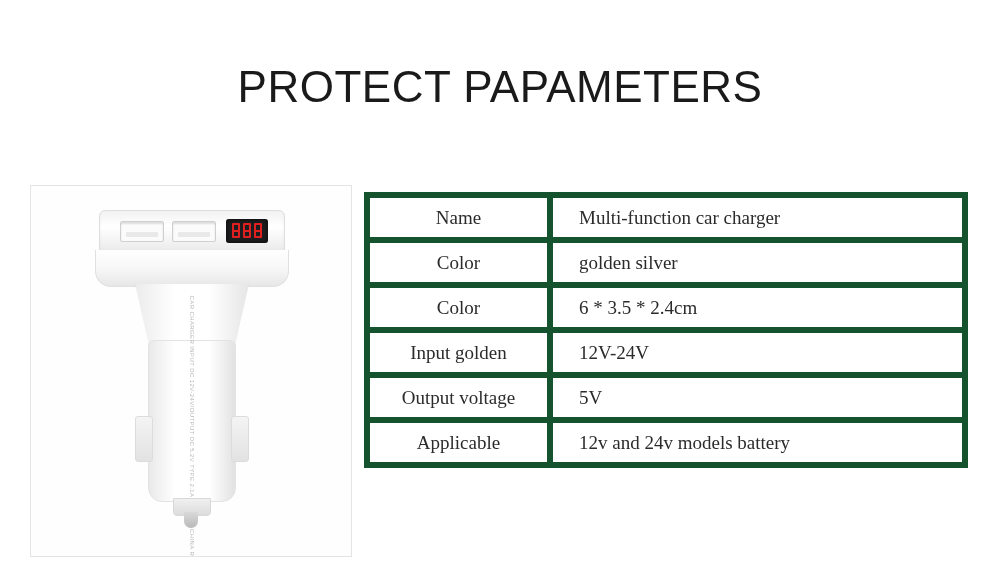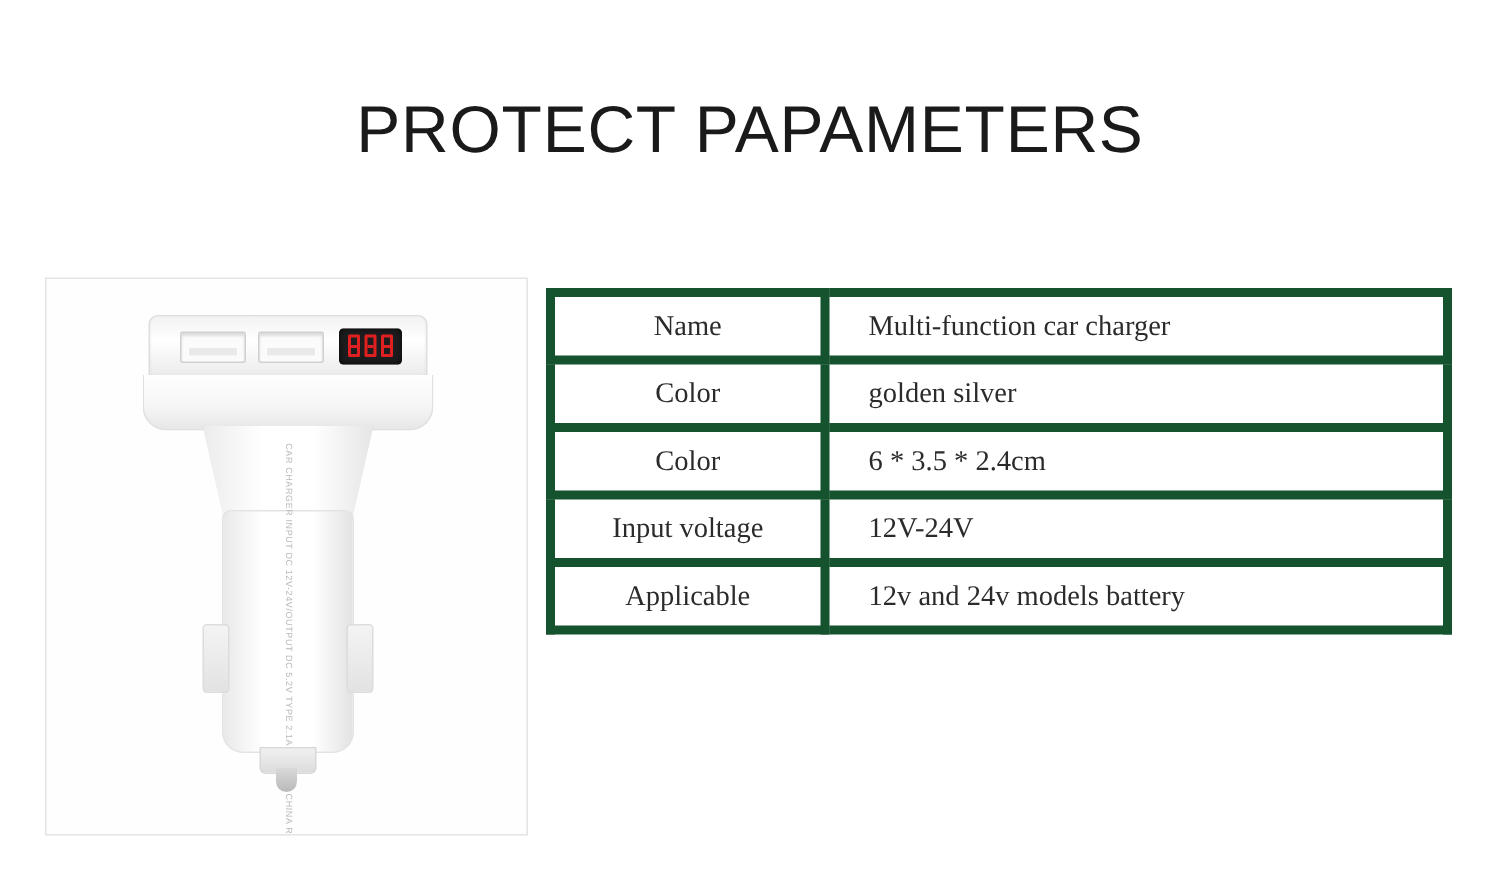--- a/index.html
+++ b/index.html
@@ -262,22 +262,26 @@
       </tr>
       <tr>
         <td class="label">Color</td>
         <td class="value">golden silver</td>
       </tr>
       <tr>
         <td class="label">Color</td>
         <td class="value">6 * 3.5 * 2.4cm</td>
       </tr>
       <tr>
-        <td class="label">Input voltage</td>
+        <td class="label">Input golden</td>
         <td class="value">12V-24V</td>
+      </tr>
+      <tr>
+        <td class="label">Output voltage</td>
+        <td class="value">5V</td>
       </tr>
       <tr>
         <td class="label">Applicable</td>
         <td class="value">12v and 24v models battery</td>
       </tr>
     </tbody>
   </table>
 
 </div>
 

